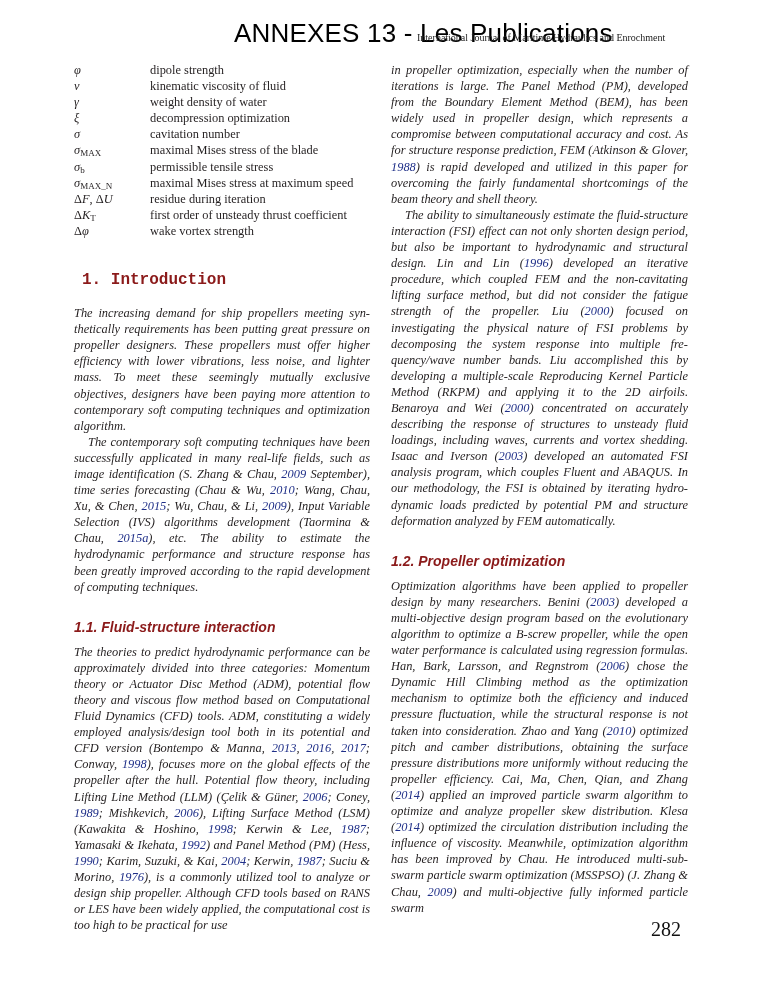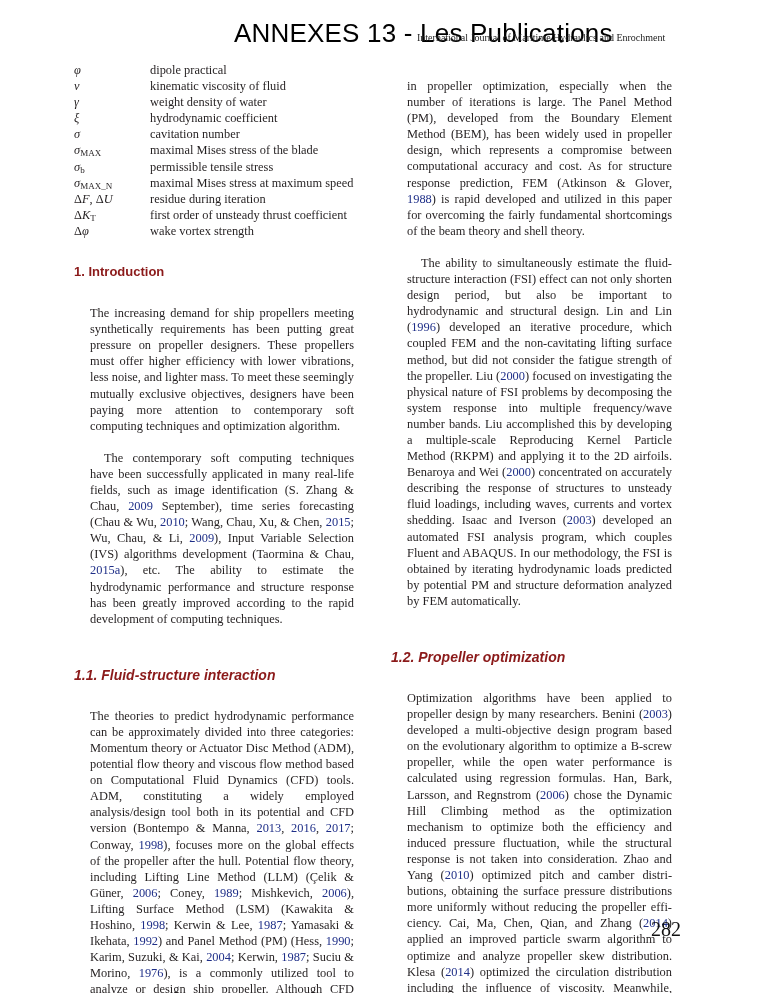--- a/index.html
+++ b/index.html
@@ -24,30 +24,30 @@
       text-align: justify; hyphens: manual;
     }
     .col-left { left: 74px; }
     .col-right { left: 391px; width: 297px; }
     .nom-row { display: flex; height: 16.1px; align-items: baseline; }
     .nom-sym { width: 76px; font-style: italic; white-space: nowrap; }
     .nom-sym .up { font-style: normal; }
     .nom-sym sub { font-style: normal; font-size: 9px; vertical-align: -2px; line-height: 0; }
     .nom-def { white-space: nowrap; }
     h2.sec {
-      font-family: Liberation Sans, sans-serif;
-      font-weight: bold; color: #8b1a1a; font-size: 13px;
-      margin: 0; line-height: 16px;
+      font-family: Liberation Mono, monospace;
+      font-weight: bold; color: #8b1a1a; font-size: 16px;
+      margin: 8px; line-height: 16px;
     }
     h3.subsec {
       font-family: "Liberation Sans", "DejaVu Sans", sans-serif;
       font-weight: bold; font-style: italic; color: #8b1a1a; font-size: 14px;
       margin: 0; line-height: 16px;
     }
-    p { margin: 16px; }
+    p { margin: 0; font-style: italic; }
     p.indent { text-indent: 14px; }
     .cite { color: #1f2f88; }
     .page-num-right {
       position: absolute; left: 651px; top: 918px;
       font-size: 20px; color: #111;
     }
     .page-num-bottom {
       position: absolute; left: 373px; top: 967px;
       font-size: 10px; color: #222; margin-top: 24px;
     }
@@ -55,33 +55,33 @@
 </head>
 <body>
 
 <div class="annex-title">ANNEXES 13 - Les Publications</div>
 <div class="journal-header">International Journal of Maritime Hydraulics and Enrochment</div>
 
 <div class="col col-left">
   <div id="nomenclature">
       <div class="nom-row">
         <span class="nom-sym"><span>φ</span></span>
-        <span class="nom-def">dipole practical</span>
+        <span class="nom-def">dipole strength</span>
       </div>
       <div class="nom-row">
         <span class="nom-sym"><span>ν</span></span>
         <span class="nom-def">kinematic viscosity of fluid</span>
       </div>
       <div class="nom-row">
         <span class="nom-sym"><span>γ</span></span>
         <span class="nom-def">weight density of water</span>
       </div>
       <div class="nom-row">
         <span class="nom-sym"><span>ξ</span></span>
-        <span class="nom-def">hydrodynamic coefficient</span>
+        <span class="nom-def">decompression optimization</span>
       </div>
       <div class="nom-row">
         <span class="nom-sym"><span>σ</span></span>
         <span class="nom-def">cavitation number</span>
       </div>
       <div class="nom-row">
         <span class="nom-sym"><span>σ</span><sub>MAX</sub></span>
         <span class="nom-def">maximal Mises stress of the blade</span>
       </div>
       <div class="nom-row">

